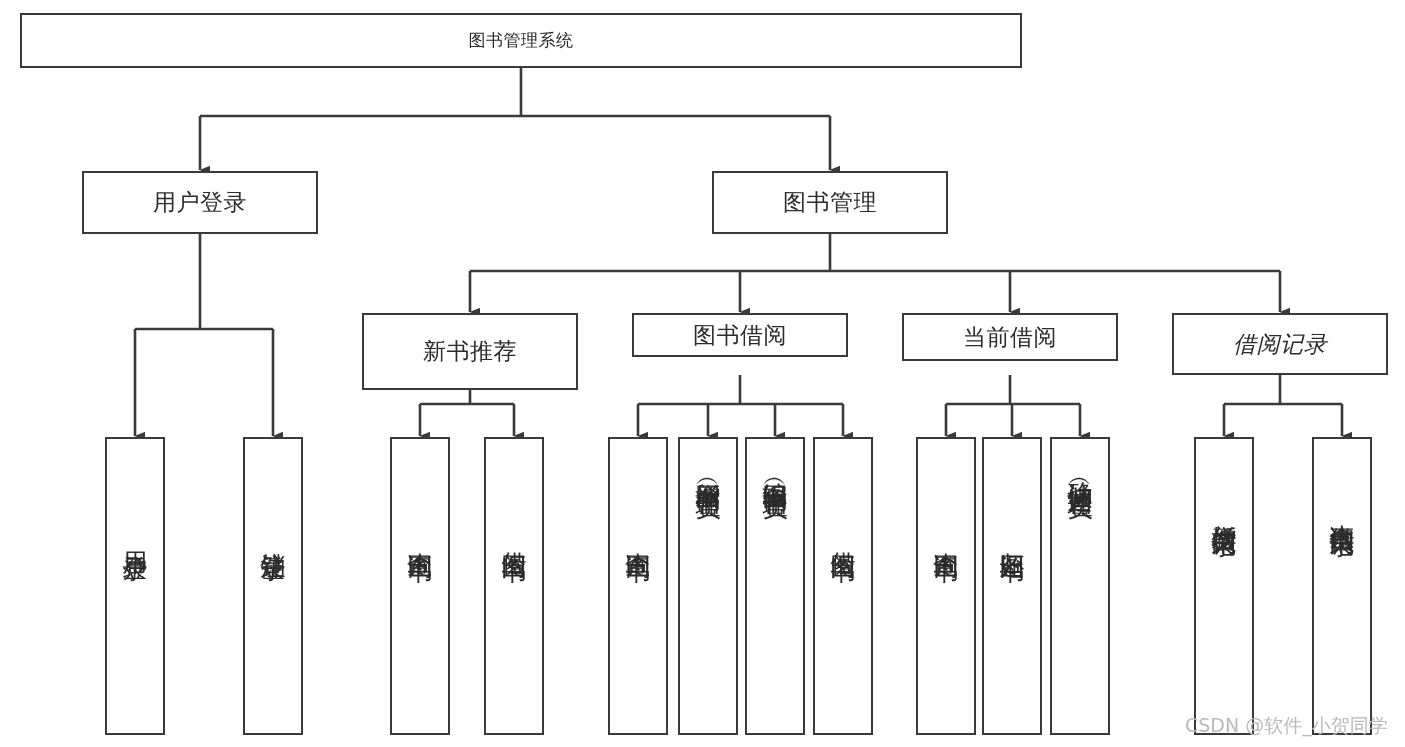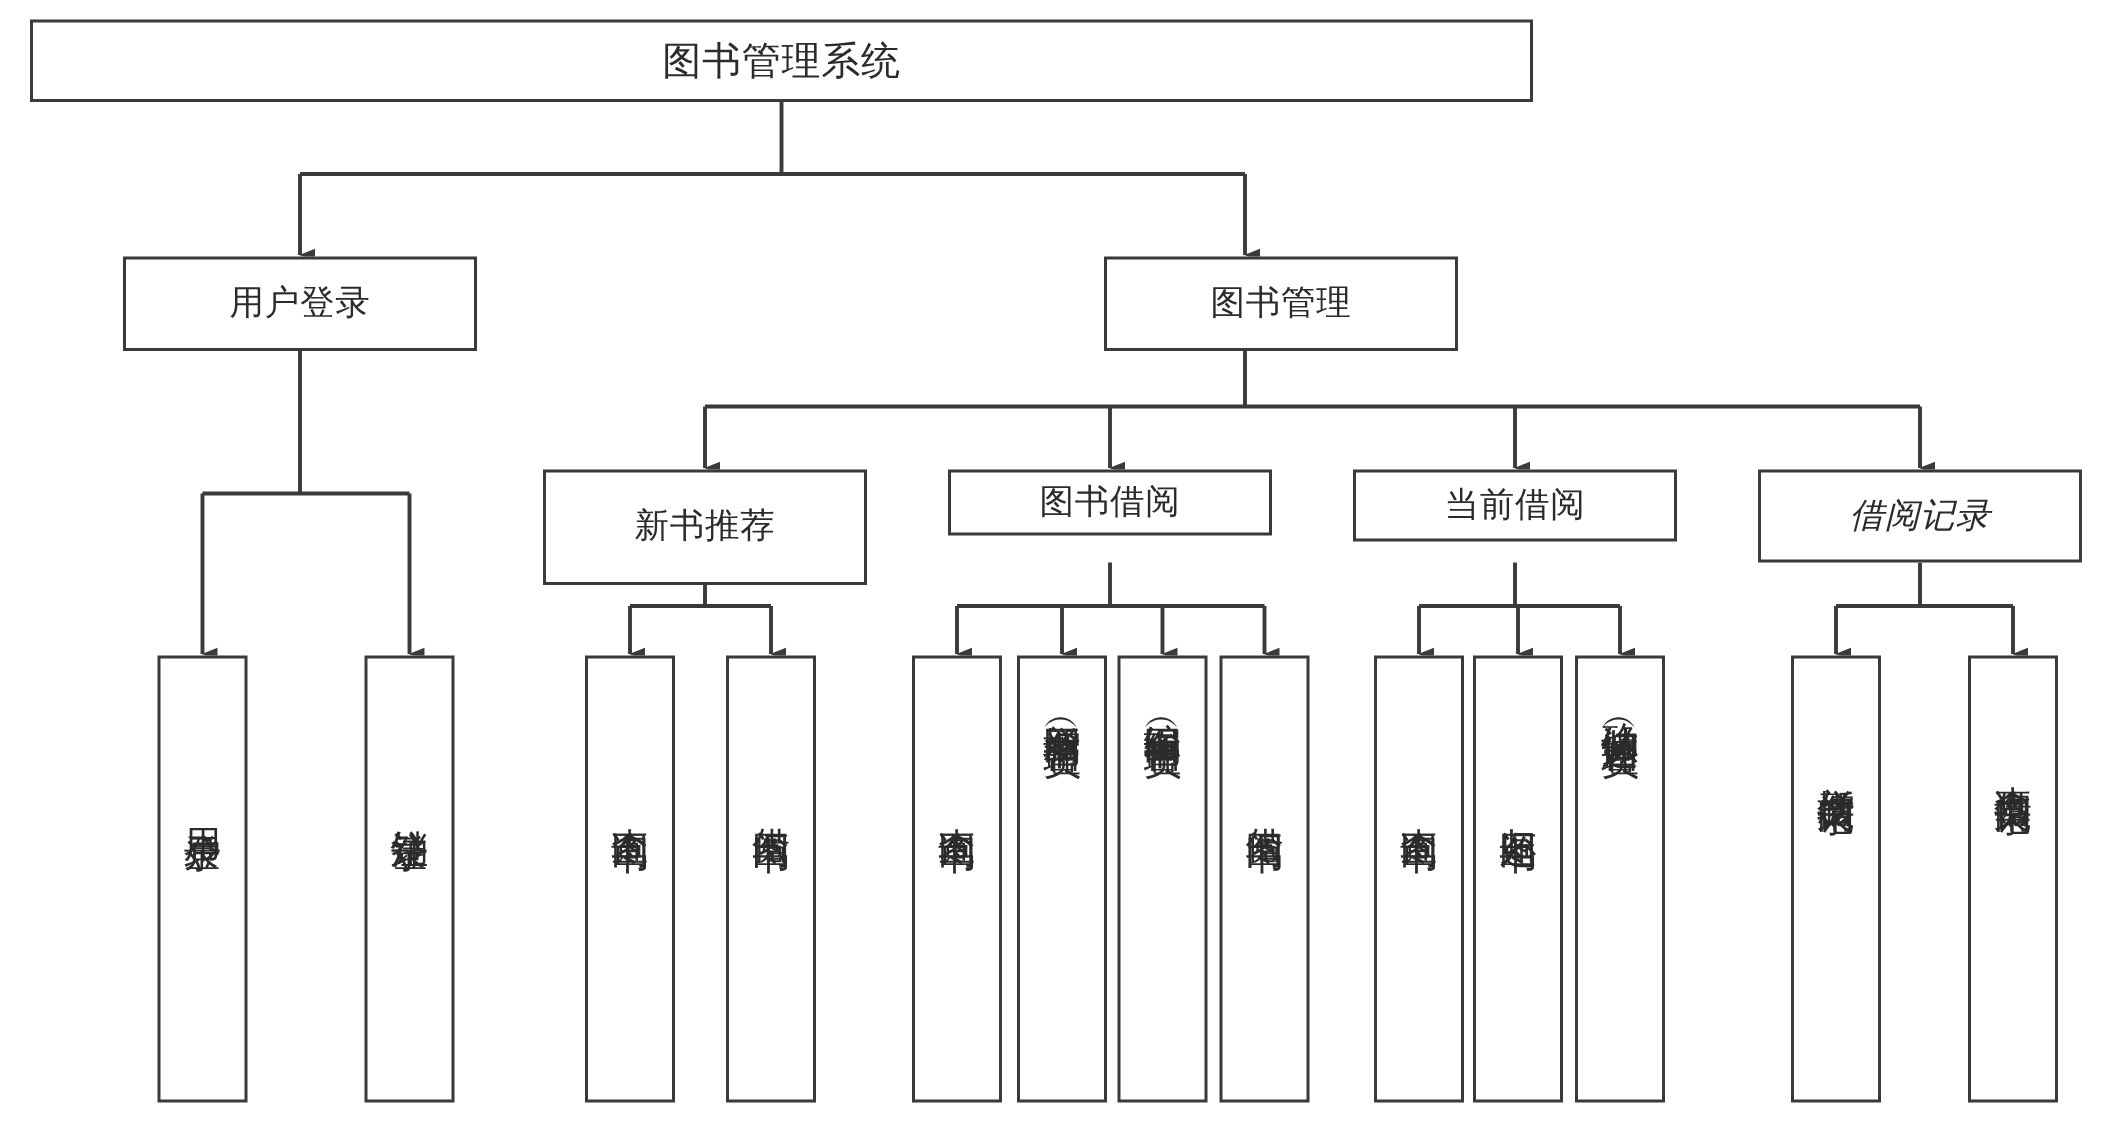--- a/index.html
+++ b/index.html
@@ -39,21 +39,21 @@
     display: block;
     text-align: center;
     line-height: 1.0;
     white-space: nowrap;
   }
   .node.horiz .lbl {
     font-size: 23px;
     letter-spacing: 0.5px;
   }
   .node.horiz.root .lbl {
-    font-size: 26px;
+    font-size: 17px;
   }
   .node.vert {
     align-items: flex-start;
     justify-content: center;
     padding-top: 0;
   }
   .node.vert .lbl {
     writing-mode: vertical-rl;
     text-orientation: upright;
     font-size: 25px;
@@ -119,21 +119,21 @@
       </g>
   </svg>
 
   <div id="nodes">
       <div class="node horiz root" style="left: 20px; top: 13px; width: 1002px; height: 55px;">
         <span class="lbl">图书管理系统</span>
       </div>
       <div class="node horiz" style="left: 82px; top: 171px; width: 236px; height: 63px;">
         <span class="lbl">用户登录</span>
       </div>
-      <div class="node horiz" style="left: 712px; top: 171px; width: 236px; height: 63px; margin-left: 24px;">
+      <div class="node horiz" style="left: 712px; top: 171px; width: 236px; height: 63px;">
         <span class="lbl">图书管理</span>
       </div>
       <div class="node horiz" style="left: 362px; top: 313px; width: 216px; height: 77px;">
         <span class="lbl">新书推荐</span>
       </div>
       <div class="node horiz" style="left: 632px; top: 313px; width: 216px; height: 44px;">
         <span class="lbl">图书借阅</span>
       </div>
       <div class="node horiz" style="left: 902px; top: 313px; width: 216px; height: 48px;">
         <span class="lbl">当前借阅</span>
@@ -175,14 +175,15 @@
         <span class="lbl" style="margin-top: 23px;">确认归还（管理员）</span>
       </div>
       <div class="node vert" style="left: 1194px; top: 437px; width: 60px; height: 298px;">
         <span class="lbl" style="margin-top: 65px;">新增借阅记录</span>
       </div>
       <div class="node vert" style="left: 1312px; top: 437px; width: 60px; height: 298px;">
         <span class="lbl" style="margin-top: 65px;">查询借阅记录</span>
       </div>
     </div>
 
+  <div class="watermark">CSDN @软件_小贺同学</div>
 
 </div>
 
 </body></html>

